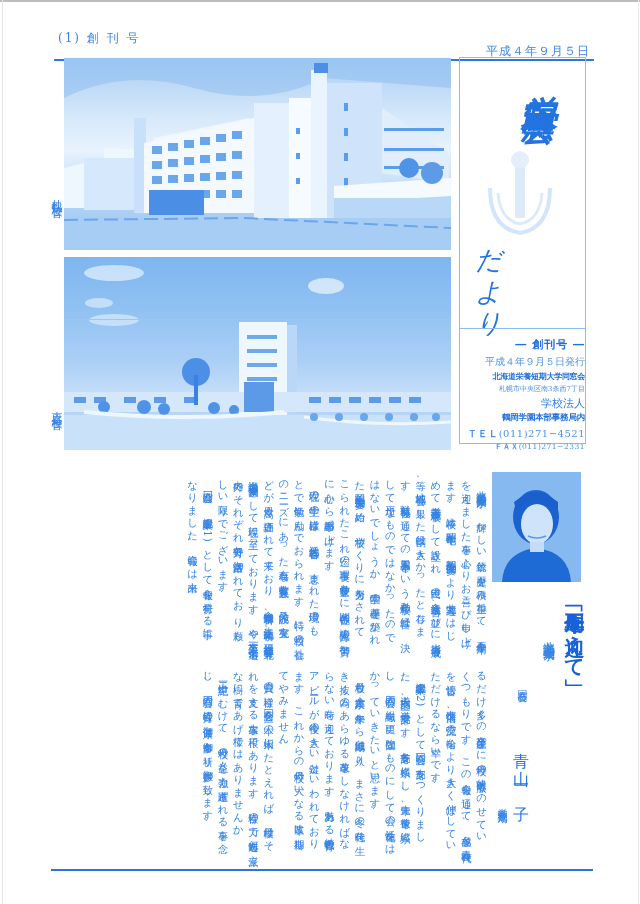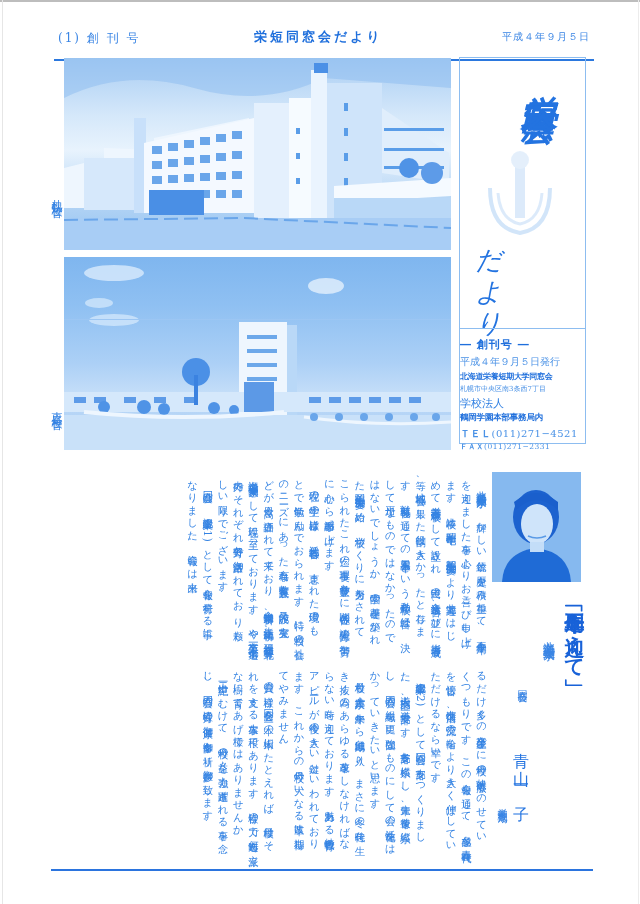--- a/index.html
+++ b/index.html
@@ -6,38 +6,38 @@
   html, body { width:640px; height:904px; background:#ffffff; overflow:hidden; }
   body { position:relative; font-family:"DejaVu Serif", serif; color:#2a7be0; }
   .page-edge { position:absolute; left:2px; top:0; width:1px; height:904px; background:#e6e6e6; }
   .page-edge-r { position:absolute; right:1px; top:0; width:1px; height:904px; background:#ececec; }
   .top-shadow { position:absolute; left:0; top:0; width:640px; height:2px; background:#bdbdbd; }
 
   
   .hdr { position:absolute; left:54px; top:26px; width:540px; height:34px; }
   .hdr-issue { position:absolute; left:4px; top:4px; font-size:12px; letter-spacing:2px; color:#3a85e4; }
   .hdr-title { position:absolute; left:200px; top:2px; font-family:"DejaVu Sans", sans-serif; font-weight:bold; font-size:13px; letter-spacing:3px; color:#1f6fdc; }
-  .hdr-date { position:absolute; right:4px; top:4px; font-size:10px; letter-spacing:1px; color:#3a85e4;text-align:center; }
+  .hdr-date { position:absolute; right:4px; top:17px; font-size:12px; letter-spacing:1px; color:#3a85e4;text-align:center; }
   .hdr-rule { position:absolute; left:0; top:33px; width:540px; height:2px; background:#2b78de; }
 
   
   .photo { position:absolute; overflow:hidden; }
   .photo1 { left:64px; top:58px; width:387px; height:192px; background:linear-gradient(180deg,#a9cdf3 0%,#d5e8fa 30%,#e8f3fd 48%,#bcd9f6 70%,#8ebff0 100%); }
   .photo2 { left:64px; top:257px; width:387px; height:193px; background:linear-gradient(180deg,#7fb6ef 0%,#8fc0f2 25%,#acd0f6 55%,#c3ddf8 70%,#9fc8f3 100%); }
   .photo svg { position:absolute; left:0; top:0; }
   .photo-caption { position:absolute; writing-mode:vertical-rl; font-size:11px; letter-spacing:3px; color:#2e7fe2; }
   .cap1 { left:48px; top:190px; }
   .cap2 { left:48px; top:402px; }
 
   
   .mast { position:absolute; left:459px; top:57px; width:127px; height:272px; border:1px solid #8dbdf0; }
   .mast-emblem { position:absolute; left:20px; top:80px; width:80px; height:100px; opacity:0.35; }
   .mast-title { position:absolute; left:58px; top:10px; writing-mode:vertical-rl; font-family:"DejaVu Serif", serif; font-size:34px; font-weight:bold; line-height:40px; letter-spacing:4px; color:#2373e0; font-style:italic; }
   .mast-sub { position:absolute; left:14px; top:172px; writing-mode:vertical-rl; font-size:26px; line-height:30px; color:#2373e0; font-style:italic; letter-spacing:2px; }
-  .info { position:absolute; left:459px; top:328px; width:127px; height:116px; border:1px solid #8dbdf0; border-top:1px solid #8dbdf0; text-align:left; }
+  .info { position:absolute; left:459px; top:328px; width:127px; height:116px; border:1px solid #8dbdf0; border-top:1px solid #8dbdf0; text-align:right; }
   .info .l1 { margin-top:8px; font-family:"DejaVu Sans", sans-serif; font-weight:bold; font-size:11px; letter-spacing:1px; color:#1f6fdc; }
   .info .l2 { margin-top:3px; font-size:10px; color:#4a92e6; }
   .info .l3 { margin-top:2px; font-family:Liberation Mono, monospace; font-weight:bold; font-size:8px; color:#1f6fdc; letter-spacing:-0.3px; }
   .info .l4 { margin-top:2px; font-size:7px; color:#4a92e6; }
   .info .l5 { margin-top:2px; font-family:"DejaVu Sans", sans-serif; font-size:11px; color:#2f7fe2; }
   .info .l6 { margin-top:1px; font-family:"DejaVu Sans", sans-serif; font-weight:bold; font-size:8.5px; color:#1f6fdc; letter-spacing:-0.2px; }
   .info .l7 { margin-top:3px; font-size:10px; color:#4a92e6; letter-spacing:0.5px; }
   .info .l8 { margin-top:1px; font-size:7.5px; color:#4a92e6; letter-spacing:0.5px; }
   .info b { font-family:"DejaVu Sans", sans-serif; }
 
@@ -62,21 +62,20 @@
 </style>
 </head>
 <body>
 
 <div class="top-shadow"></div>
 <div class="page-edge"></div>
 <div class="page-edge-r"></div>
 
 <div class="hdr">
   <span class="hdr-issue">(1) 創 刊 号</span>
-  <span class="hdr-title">栄短同窓会だより</span>
   <span class="hdr-date">平成４年９月５日</span>
   <div class="hdr-rule"></div>
 </div>
 
 <div class="photo photo1">
   <svg width="387" height="192" viewBox="0 0 387 192">
     <path d="M0 40 Q60 10 130 30 T260 20 L387 30 L387 0 L0 0 Z" fill="#8cbcf0" opacity="0.5"></path>
     <path d="M0 150 L0 110 L40 100 L40 90 L90 92 L90 80 L185 60 L185 150 Z" fill="#eef6fe"></path>
     <rect x="20" y="100" width="50" height="52" fill="#d6e8fb"></rect>
     <rect x="70" y="60" width="12" height="95" fill="#c8e0fa"></rect>

